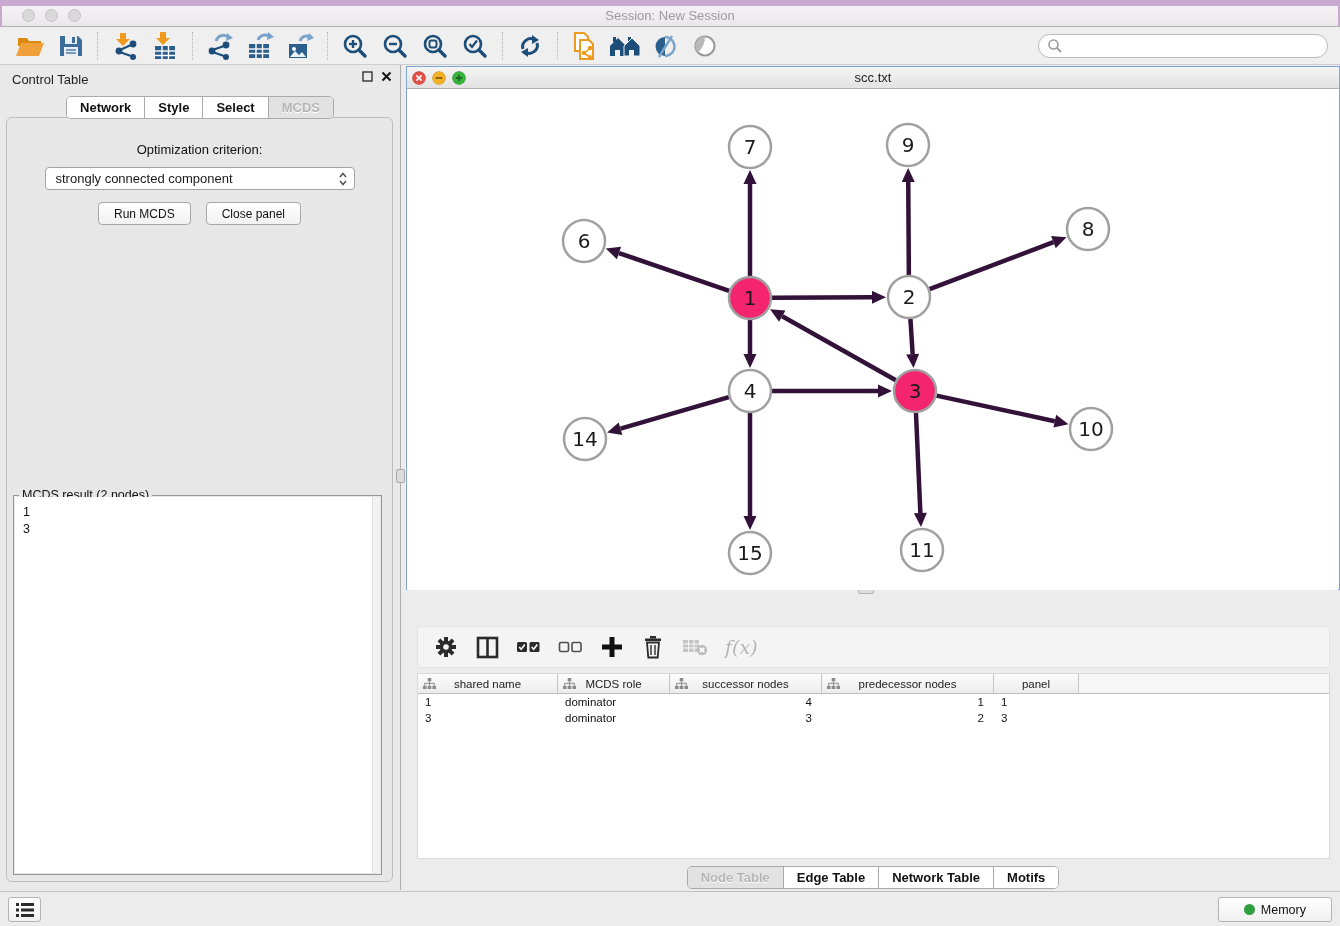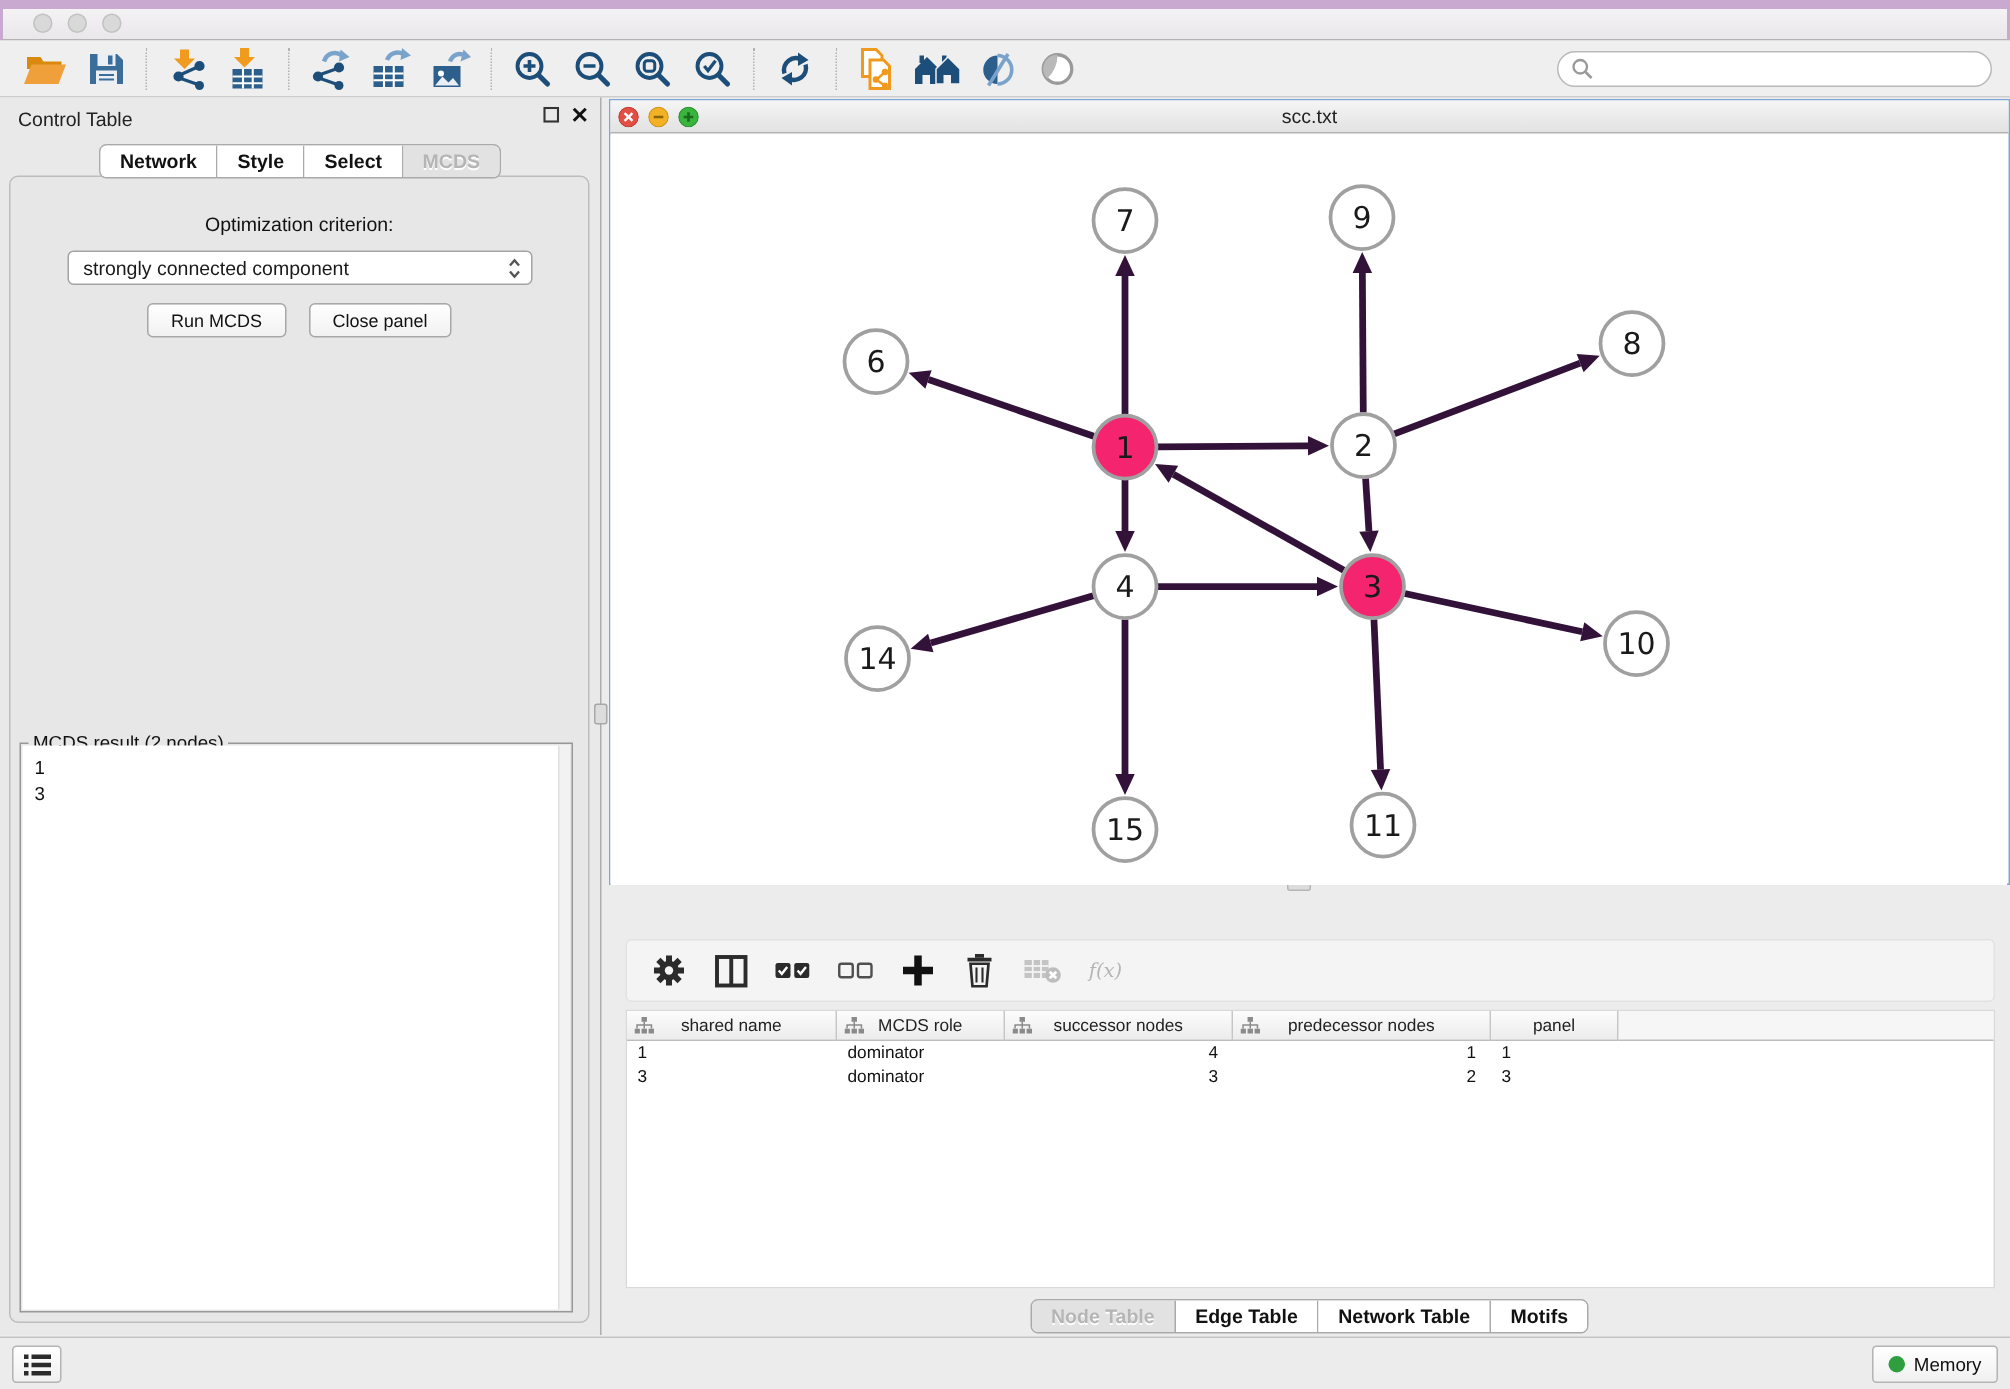--- a/index.html
+++ b/index.html
@@ -117,21 +117,21 @@
   
   .table-panel { position:absolute; left:406px; top:593px; width:934px; height:297px; }
   .tp-header { position:relative; height:28px; }
   .tp-title { position:absolute; left:12px; top:8px; font-size:13px; color:#222; }
   .tp-toolbar {
     position:absolute; left:11px; right:10px; top:33px; height:42px;
     background:#f4f4f4; border:1px solid #e2e2e2; border-radius:4px;
     display:flex; align-items:center; padding-left:16px; gap:17px;
   }
   .tp-tool { display:flex; align-items:center; justify-content:center; min-width:24px; height:26px; }
-  .fx-label { font-family:"DejaVu Serif", serif; font-style:italic; font-size:13px; color:#b5b5b5; }
+  .fx-label { font-family:"DejaVu Serif", serif; font-style:italic; font-size:19px; color:#b5b5b5; }
   .tp-table { position:absolute; left:11px; right:10px; top:80px; bottom:31px; background:#fff; border:1px solid #d9d9d9; }
   .tp-thead { display:flex; height:20px; }
   .th-cell {
     background:linear-gradient(#fcfcfc,#ececec); border-right:1px solid #c6c6c6; border-bottom:1px solid #bdbdbd;
     display:flex; align-items:center; justify-content:center; gap:0;
     font-size:11.5px; color:#222; position:relative;
   }
   .th-cell .tree-ic { position:absolute; left:5px; top:4px; }
   .th-fill { flex:1; background:#f6f6f6; border-bottom:1px solid #bdbdbd; }
   .tp-row { display:flex; height:16px; font-size:11.5px; color:#111; align-items:center; }
@@ -143,35 +143,36 @@
   .statusbar {
     position:absolute; left:0; right:0; top:891px; height:35px;
     background:#ececec; border-top:1px solid #c3c3c3;
   }
   .list-btn {
     position:absolute; left:8px; top:5px; width:33px; height:25px;
     background:linear-gradient(#fff,#f0f0f0); border:1px solid #b4b4b4; border-radius:3px;
     display:flex; align-items:center; justify-content:center;
   }
   .memory-btn {
-    position:absolute; right:8px; top:5px; height:25px; padding:0 10px;
+    position:absolute; right:8px; top:5px; height:25px; padding:0 25px;
     background:linear-gradient(#fff,#f0f0f0); border:1px solid #b4b4b4; border-radius:3px;
     display:flex; align-items:center; gap:6px; font-size:12.5px; color:#111;
   }
   .mem-dot { width:11px; height:11px; border-radius:50%; background:#2f9e3f; }
 </style>
 </head>
 <body>
 
 <div class="titlebar">
   <div class="lights">
     <div class="light"></div>
     <div class="light"></div>
     <div class="light"></div>
   </div>
+  <div class="title">Session: New Session</div>
 </div>
 
 <div class="toolbar">
   <div class="tb-btn">
     <svg width="30" height="26" viewBox="0 0 30 26">
       <path d="M3 5h9l2 3h12v5H3z" fill="#d98a0c"></path>
       <path d="M1 23 L6 10 H29 L24 23 Z" fill="#f0a03a"></path>
     </svg>
   </div>
   <div class="tb-btn">

